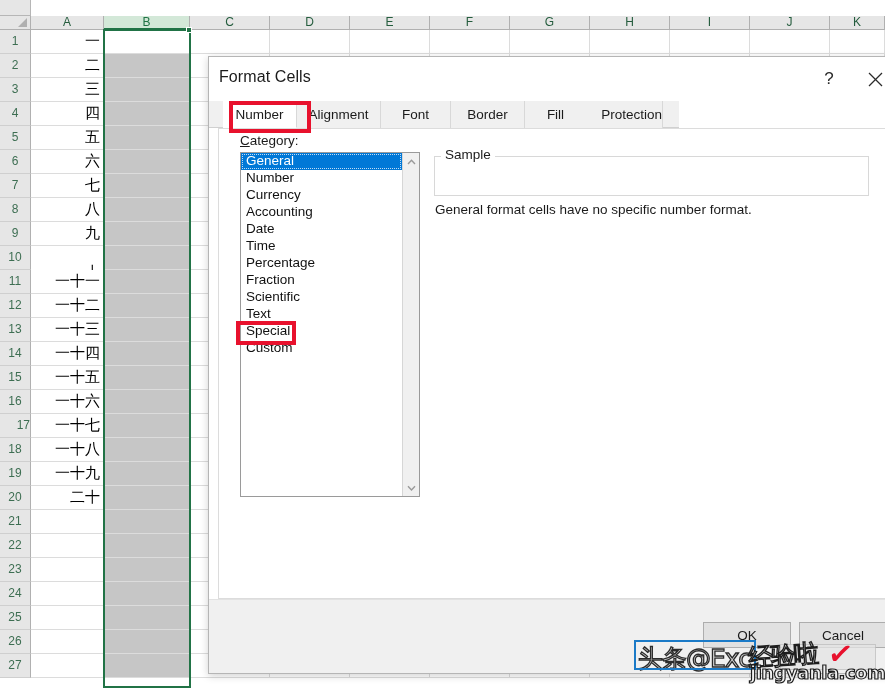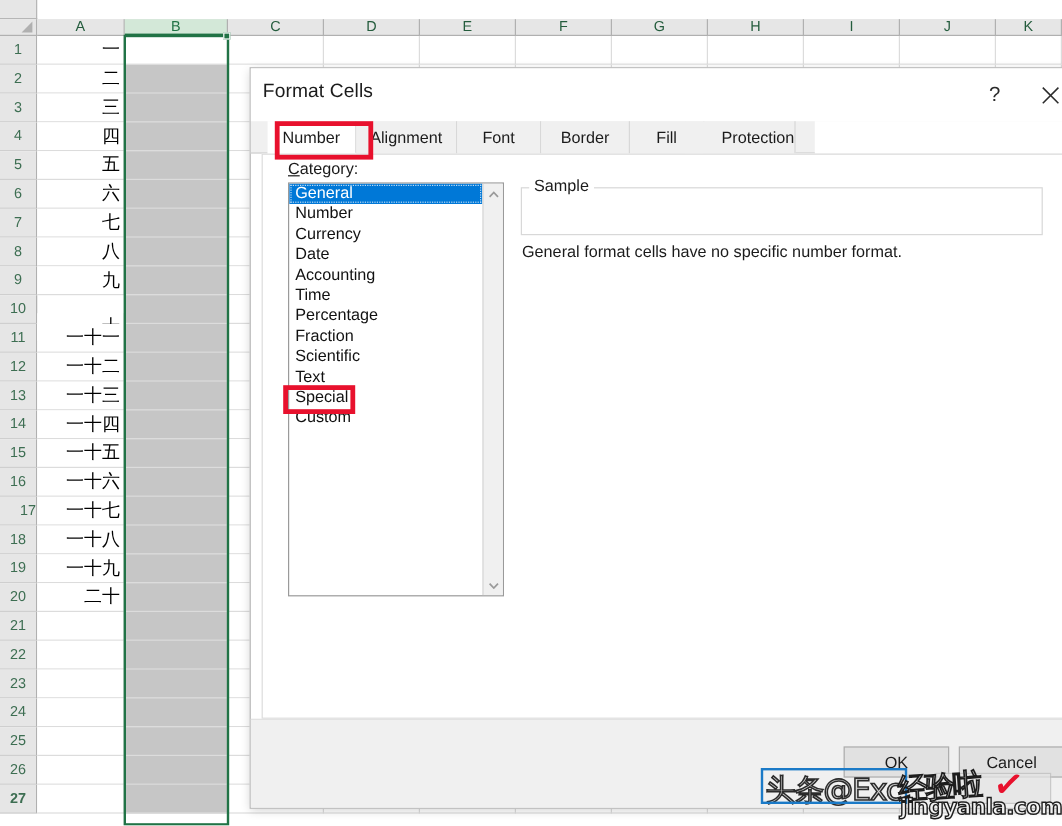--- a/index.html
+++ b/index.html
@@ -264,21 +264,21 @@
         <div class="rowh" style="top: 414px; height: 24px; text-align: right;">17</div>
         <div class="rowh" style="top: 438px; height: 24px;">18</div>
         <div class="rowh" style="top: 462px; height: 24px;">19</div>
         <div class="rowh" style="top: 486px; height: 24px;">20</div>
         <div class="rowh" style="top: 510px; height: 24px;">21</div>
         <div class="rowh" style="top: 534px; height: 24px;">22</div>
         <div class="rowh" style="top: 558px; height: 24px;">23</div>
         <div class="rowh" style="top: 582px; height: 24px;">24</div>
         <div class="rowh" style="top: 606px; height: 24px;">25</div>
         <div class="rowh" style="top: 630px; height: 24px;">26</div>
-        <div class="rowh" style="top: 654px; height: 24px; font-weight: bold;">27</div>
+        <div class="rowh" style="top: 654px; height: 24px;">27</div>
       </div>
     <div id="cells">
         <div class="gridcell" style="left: 31px; top: 30px; width: 73px;">一</div>
         <div class="gridcell whitefill" style="left: 104px; top: 30px; width: 86px;"></div>
         <div class="gridcell" style="left: 190px; top: 30px; width: 80px;"></div>
         <div class="gridcell" style="left: 270px; top: 30px; width: 80px;"></div>
         <div class="gridcell" style="left: 350px; top: 30px; width: 80px;"></div>
         <div class="gridcell" style="left: 430px; top: 30px; width: 80px;"></div>
         <div class="gridcell" style="left: 510px; top: 30px; width: 80px;"></div>
         <div class="gridcell" style="left: 590px; top: 30px; width: 80px;"></div>
@@ -619,22 +619,22 @@
 
       <div class="field-label" style="left:21px; top:4px;">
         <u>C</u><span>ategory:</span>
       </div>
 
       <div class="listbox">
         <div class="list-items" id="categoryItems">
             <div class="list-item selected">General</div>
             <div class="list-item">Number</div>
             <div class="list-item">Currency</div>
+            <div class="list-item">Accounting</div>
             <div class="list-item">Date</div>
-            <div class="list-item">Accounting</div>
             <div class="list-item">Time</div>
             <div class="list-item">Percentage</div>
             <div class="list-item">Fraction</div>
             <div class="list-item">Scientific</div>
             <div class="list-item">Text</div>
             <div class="list-item">Special</div>
             <div class="list-item">Custom</div>
           </div>
         <div class="list-scroll">
           <div class="sb-arrow up">

